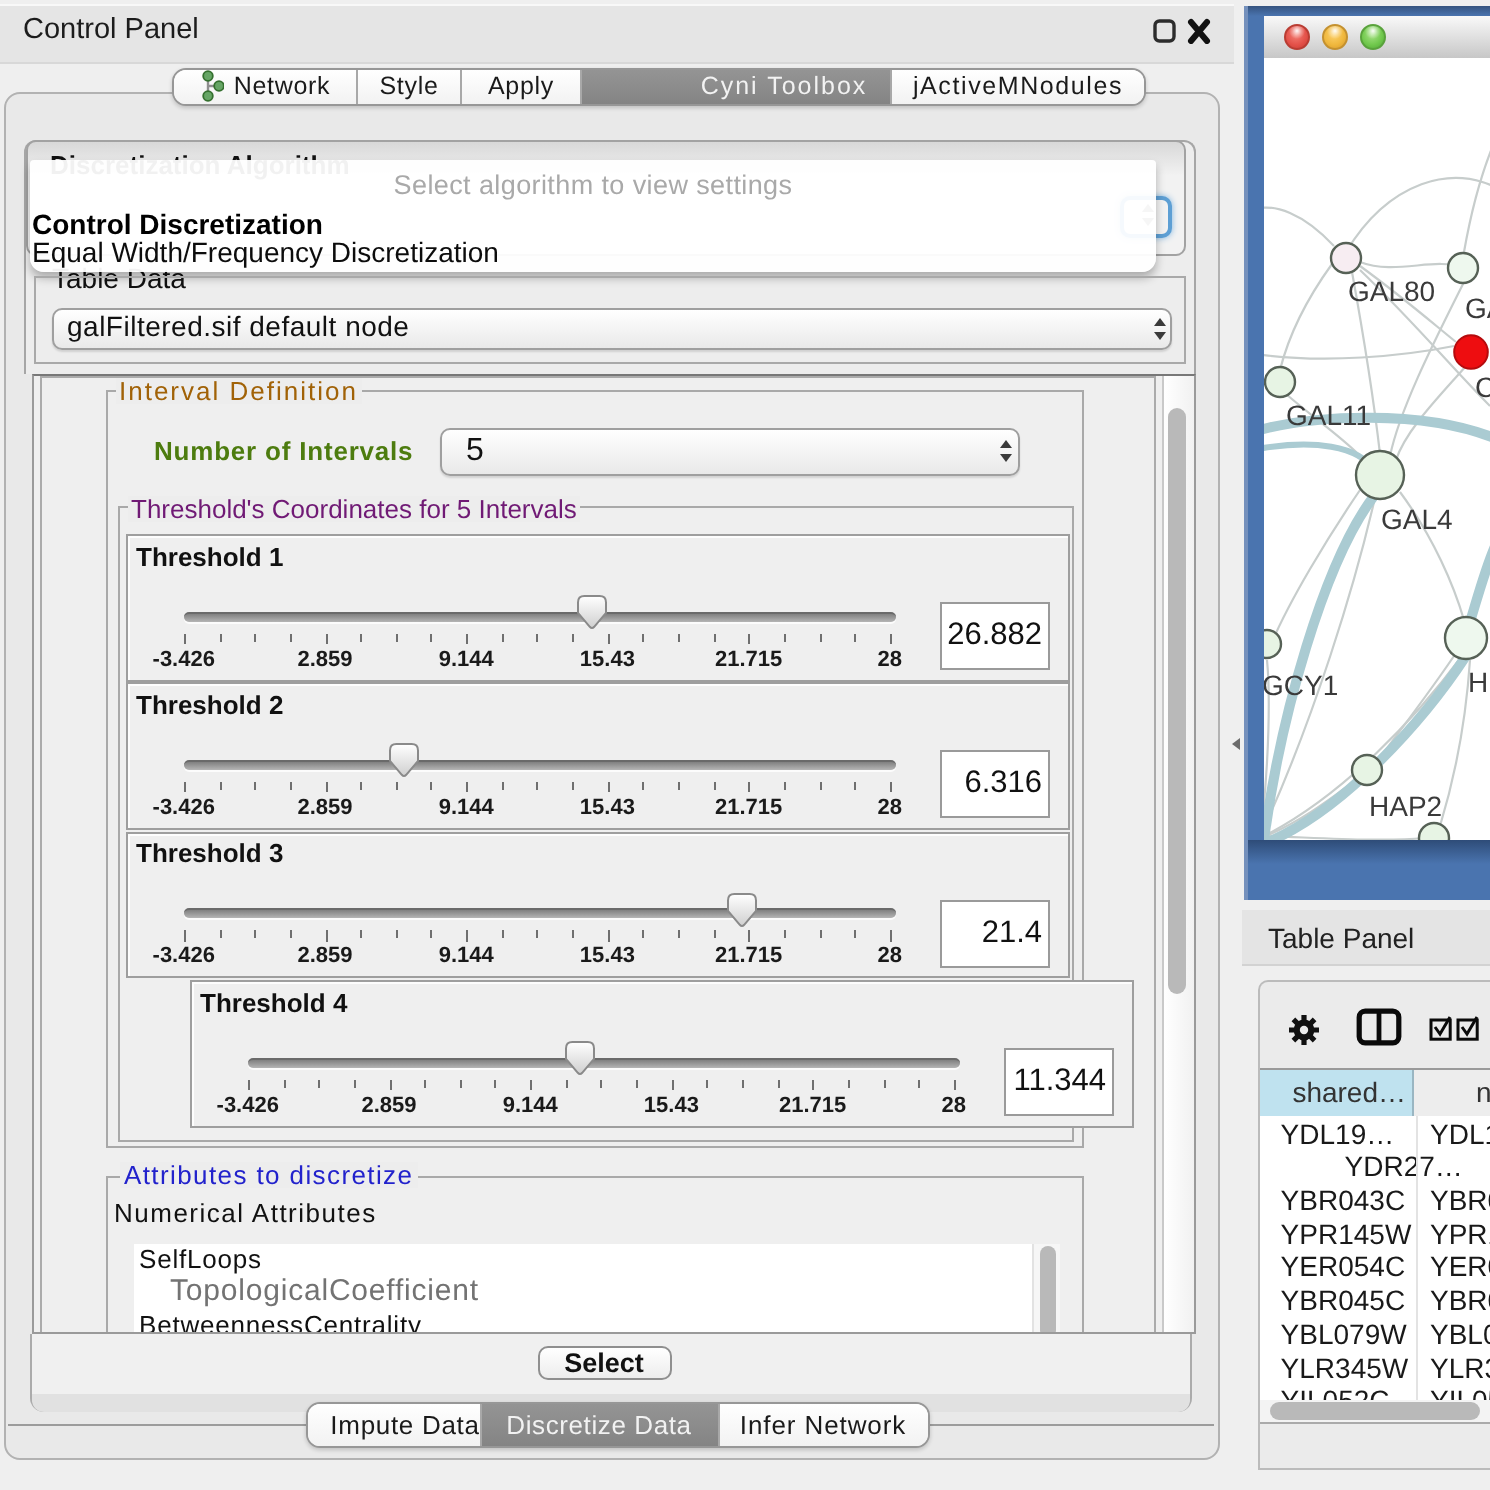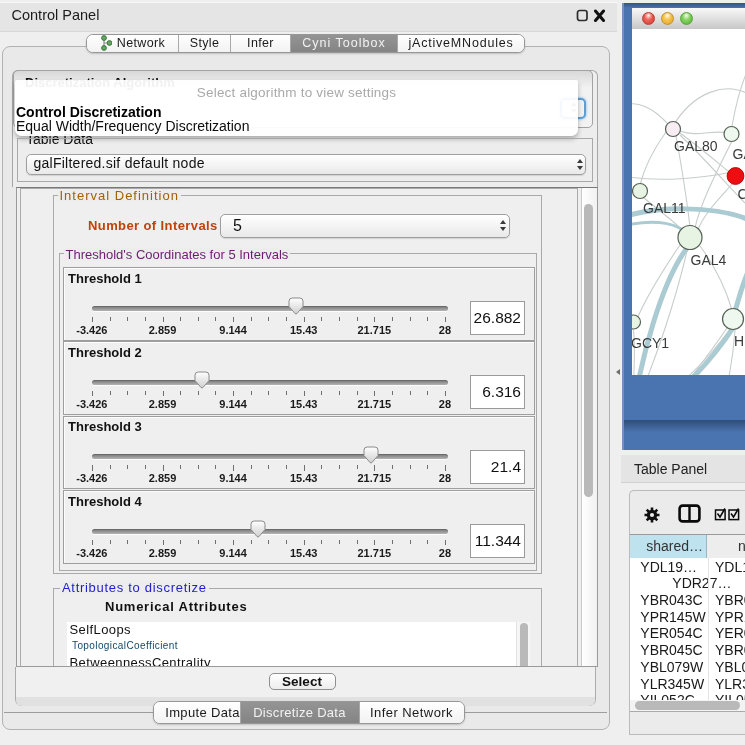--- a/index.html
+++ b/index.html
@@ -45,21 +45,21 @@
   .arr.up{border-bottom:4.5px solid #3a3a3a;}
   .arr.dn{border-top:4.5px solid #3a3a3a;}
   
   .vsb-track{position:absolute;background:linear-gradient(90deg,#ffffff,#f1f1f1);}
   .vsb-thumb{position:absolute;background:#b9b9b9;border-radius:5px;}
   
   #netwin{left:622px;top:3px;width:123px;height:447px;background:#4a74af;}
   #nettitle{left:632px;top:8px;width:113px;height:21px;
      background:linear-gradient(#f9f9f9,#c7c7c7);border-bottom:1px solid #8e8e8e;}
   .light{position:absolute;top:12px;width:11px;height:11px;border-radius:50%;}
-  #canvas{left:632px;top:29px;width:113px;height:346px;background:#fff;overflow:hidden;}
+  #canvas{left:632px;top:29px;width:113px;height:391px;background:#fff;overflow:hidden;}
   
   #tpbar{left:621px;top:455px;width:124px;height:27px;background:#e4e4e4;border-bottom:1px solid #d2d2d2;}
   #tablepanel{left:629px;top:490px;width:120px;height:243px;background:#ebebeb;
       border:1px solid #bbb;border-radius:5px 0 0 0;border-right:none;}
   .trow{position:absolute;left:0;width:116px;height:16.7px;font-size:14px;color:#191919;}
   .trow span{position:absolute;top:1px;}
 </style>
 </head>
 <body>
 
@@ -96,21 +96,21 @@
   <div class="arr up" style="left:550px;top:4px;"></div>
   <div class="arr dn" style="left:550px;top:11px;"></div>
 </div>
 
 <div class="abs" style="left:15.5px;top:186.5px;width:580px;height:478.5px;background:#efefef;
      border:1px solid #9a9a9a;border-top-color:#787878;overflow:hidden;">
   <div style="position:absolute;left:3.5px;top:0.5px;width:555.5px;height:480px;border:1px solid #ababab;border-bottom:none;background:#efefef;" id="settings">
 
     <div class="grp" style="left:31.5px;top:5.5px;width:487.5px;height:377.5px;"></div>
     <div class="gtitle" style="left:36.5px;top:0px;color:#a16207;font-size:13px;letter-spacing:1px;">Interval Definition</div>
-    <div style="position:absolute;left:67px;top:28.5px;font-size:13px;letter-spacing:0.4px;font-weight:700;color:#c2410c;">Number of Intervals</div>
+    <div style="position:absolute;left:56px;top:28.5px;font-size:13px;letter-spacing:0.4px;font-weight:700;color:#4d7c0f;">Number of Intervals</div>
     <div class="combo" style="left:199px;top:25px;width:288px;height:22px;">
       <div class="cv" style="top:2px;font-size:16px;">5</div>
       <div class="arr up" style="left:279px;top:4.5px;"></div>
       <div class="arr dn" style="left:279px;top:12px;"></div>
     </div>
 
     <div class="grp" style="left:37.5px;top:64px;width:476px;height:316px;"></div>
     <div class="gtitle" style="left:42.5px;top:58.5px;color:#701a75;font-size:13px;">Threshold's Coordinates for 5 Intervals</div>
 
     <div class="tpanel" style="top:78px;">
@@ -229,21 +229,21 @@
     <defs>
             <linearGradient id="tg226.7" x1="0" y1="0" x2="0" y2="1">
       <stop offset="0" stop-color="#ffffff"></stop>
               <stop offset="1" stop-color="#cfcfcf"></stop>
             </linearGradient>
           </defs>
     <path d="M1 4.2 Q1 1 4.2 1 L11.8 1 Q15 1 15 4.2 L15 9.5 L9.1 16.4 Q8 17.6 6.9 16.4 L1 9.5 Z" fill="url(#tg226.7)" stroke="#8a8a8a" stroke-width="1"></path>
         </svg>
   <div class="vbox">21.4</div>
 </div>
-<div class="tpanel" style="top:301px;">
+<div class="tpanel" style="top:301px;margin-left:32px;">
   <div class="lab">Threshold 4</div>
   <div class="track"></div>
   <i class="tick mj" style="left:27.9px"></i>
         <i class="tick" style="left:45.5px"></i>
         <i class="tick" style="left:63.2px"></i>
         <i class="tick" style="left:80.8px"></i>
         <i class="tick mj" style="left:98.5px"></i>
         <i class="tick" style="left:116.2px"></i>
         <i class="tick" style="left:133.8px"></i>
         <i class="tick" style="left:151.4px"></i>
@@ -273,24 +273,24 @@
               <stop offset="1" stop-color="#cfcfcf"></stop>
             </linearGradient>
           </defs>
     <path d="M1 4.2 Q1 1 4.2 1 L11.8 1 Q15 1 15 4.2 L15 9.5 L9.1 16.4 Q8 17.6 6.9 16.4 L1 9.5 Z" fill="url(#tg301)" stroke="#8a8a8a" stroke-width="1"></path>
         </svg>
   <div class="vbox">11.344</div>
 </div>
 
     <div class="grp" style="left:31.5px;top:398.5px;width:487.5px;height:92px;"></div>
     <div class="gtitle" style="left:39px;top:392px;color:#2222cc;font-size:13px;letter-spacing:0.7px;">Attributes to discretize</div>
-    <div style="position:absolute;left:36px;top:410px;font-size:13px;letter-spacing:0.75px;font-weight:700;color:#111;margin-left:48px;">Numerical Attributes</div>
+    <div style="position:absolute;left:36px;top:410px;font-size:13px;letter-spacing:0.75px;font-weight:400;color:#111;">Numerical Attributes</div>
     <div style="position:absolute;left:46px;top:432.5px;width:463px;height:47px;background:#fff;">
       <div style="font-size:13px;letter-spacing:0.4px;color:#111;height:16.8px;line-height:16.8px;padding-left:2.5px;">SelfLoops</div>
-      <div style="font-size:10px;letter-spacing:0.4px;color:#0c4a6e;height:16.8px;line-height:16.8px;padding-left:5px;">TopologicalCoefficient</div>
+      <div style="font-size:15px;letter-spacing:0.4px;color:#737373;height:16.8px;line-height:16.8px;padding-left:18px;">TopologicalCoefficient</div>
       <div style="font-size:13px;letter-spacing:0.4px;color:#111;height:16.8px;line-height:16.8px;padding-left:2.5px;">BetweennessCentrality</div>
       <div style="position:absolute;right:0;top:0;width:13px;height:47px;background:#f6f6f6;border-left:1px solid #e2e2e2;"></div>
       <div style="position:absolute;right:2.5px;top:1.5px;width:8px;height:46px;background:#b9b9b9;border-radius:4px;"></div>
     </div>
   </div>
 
   <div class="vsb-track" style="left:564.5px;top:0;width:15px;height:480px;border-left:1px solid #c9c9c9;"></div>
   <div class="vsb-thumb" style="left:567.5px;top:16px;width:9px;height:293px;"></div>
 </div>
 
@@ -301,22 +301,22 @@
      border:1px solid #8f8f8f;border-radius:5px;text-align:center;font-size:13.5px;font-weight:700;color:#111;line-height:15px;">Select</div>
 
 <div class="abs seg" style="left:86px;top:33.5px;height:17.5px;">
   <div class="s" style="width:91px;"><svg width="12" height="16" viewBox="0 0 12 16" style="margin-right:5px;">
     <path d="M4 3 L4 13 M4 8 L9.5 8" stroke="#8f8f8f" stroke-width="1.2"></path>
     <circle cx="4" cy="3" r="2.4" fill="#66a565" stroke="#35702f" stroke-width="0.9"></circle>
     <circle cx="4" cy="13" r="2.4" fill="#66a565" stroke="#35702f" stroke-width="0.9"></circle>
     <circle cx="9.5" cy="8" r="2.4" fill="#66a565" stroke="#35702f" stroke-width="0.9"></circle>
       </svg>Network</div>
   <div class="s" style="width:51px;">Style</div>
-  <div class="s" style="width:59px;">Infer</div>
-  <div class="s sel" style="width:106px;letter-spacing:1px;">Cyni Toolbox</div>
+  <div class="s" style="width:59px;">Apply</div>
+  <div class="s sel" style="width:106px;letter-spacing:1px;padding-left:48px;">Cyni Toolbox</div>
   <div class="s" style="width:126px;letter-spacing:0.8px;">jActiveMNodules</div>
 </div>
 
 <div class="abs" style="left:4px;top:711.5px;width:603px;height:1px;background:#9c9c9c;"></div>
 <div class="abs seg" style="left:152.5px;top:700.5px;height:21px;">
   <div class="s" style="width:87px;font-size:13px;padding-left:12px;box-sizing:border-box;">Impute Data</div>
   <div class="s sel" style="width:118px;font-size:13px;letter-spacing:0.3px;">Discretize Data</div>
   <div class="s" style="width:104px;font-size:13px;letter-spacing:0.45px;">Infer Network</div>
 </div>
 

